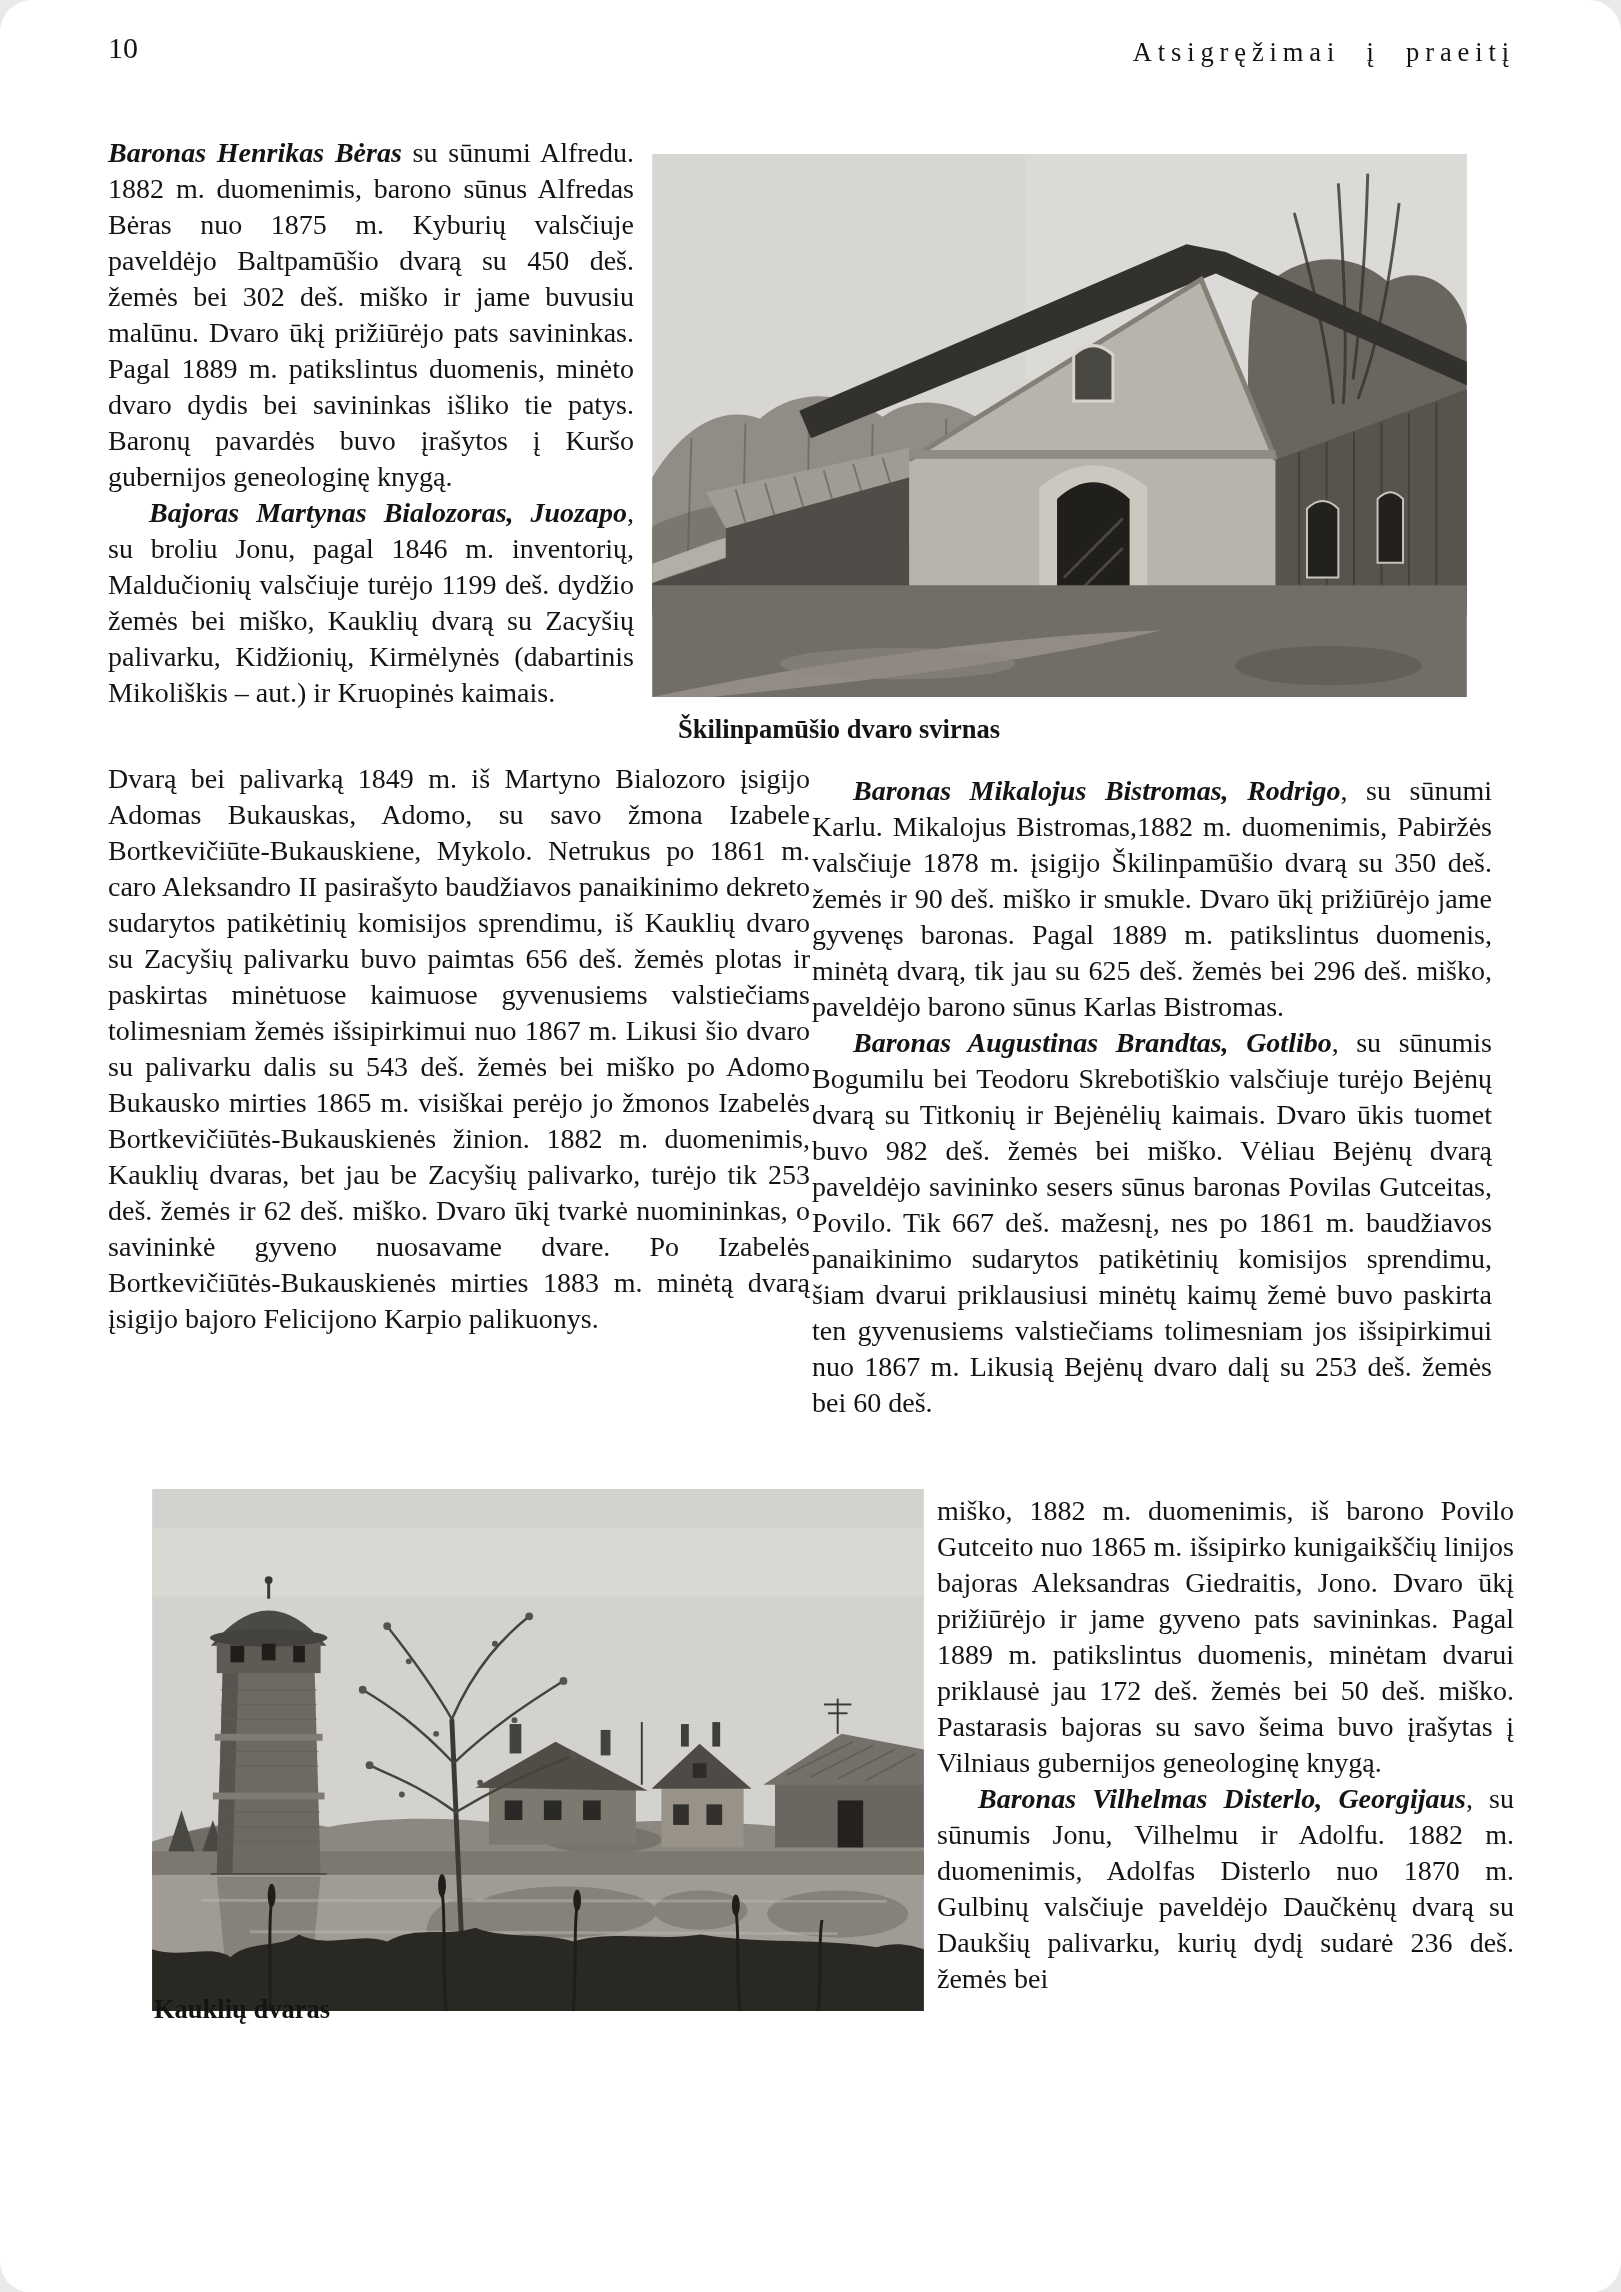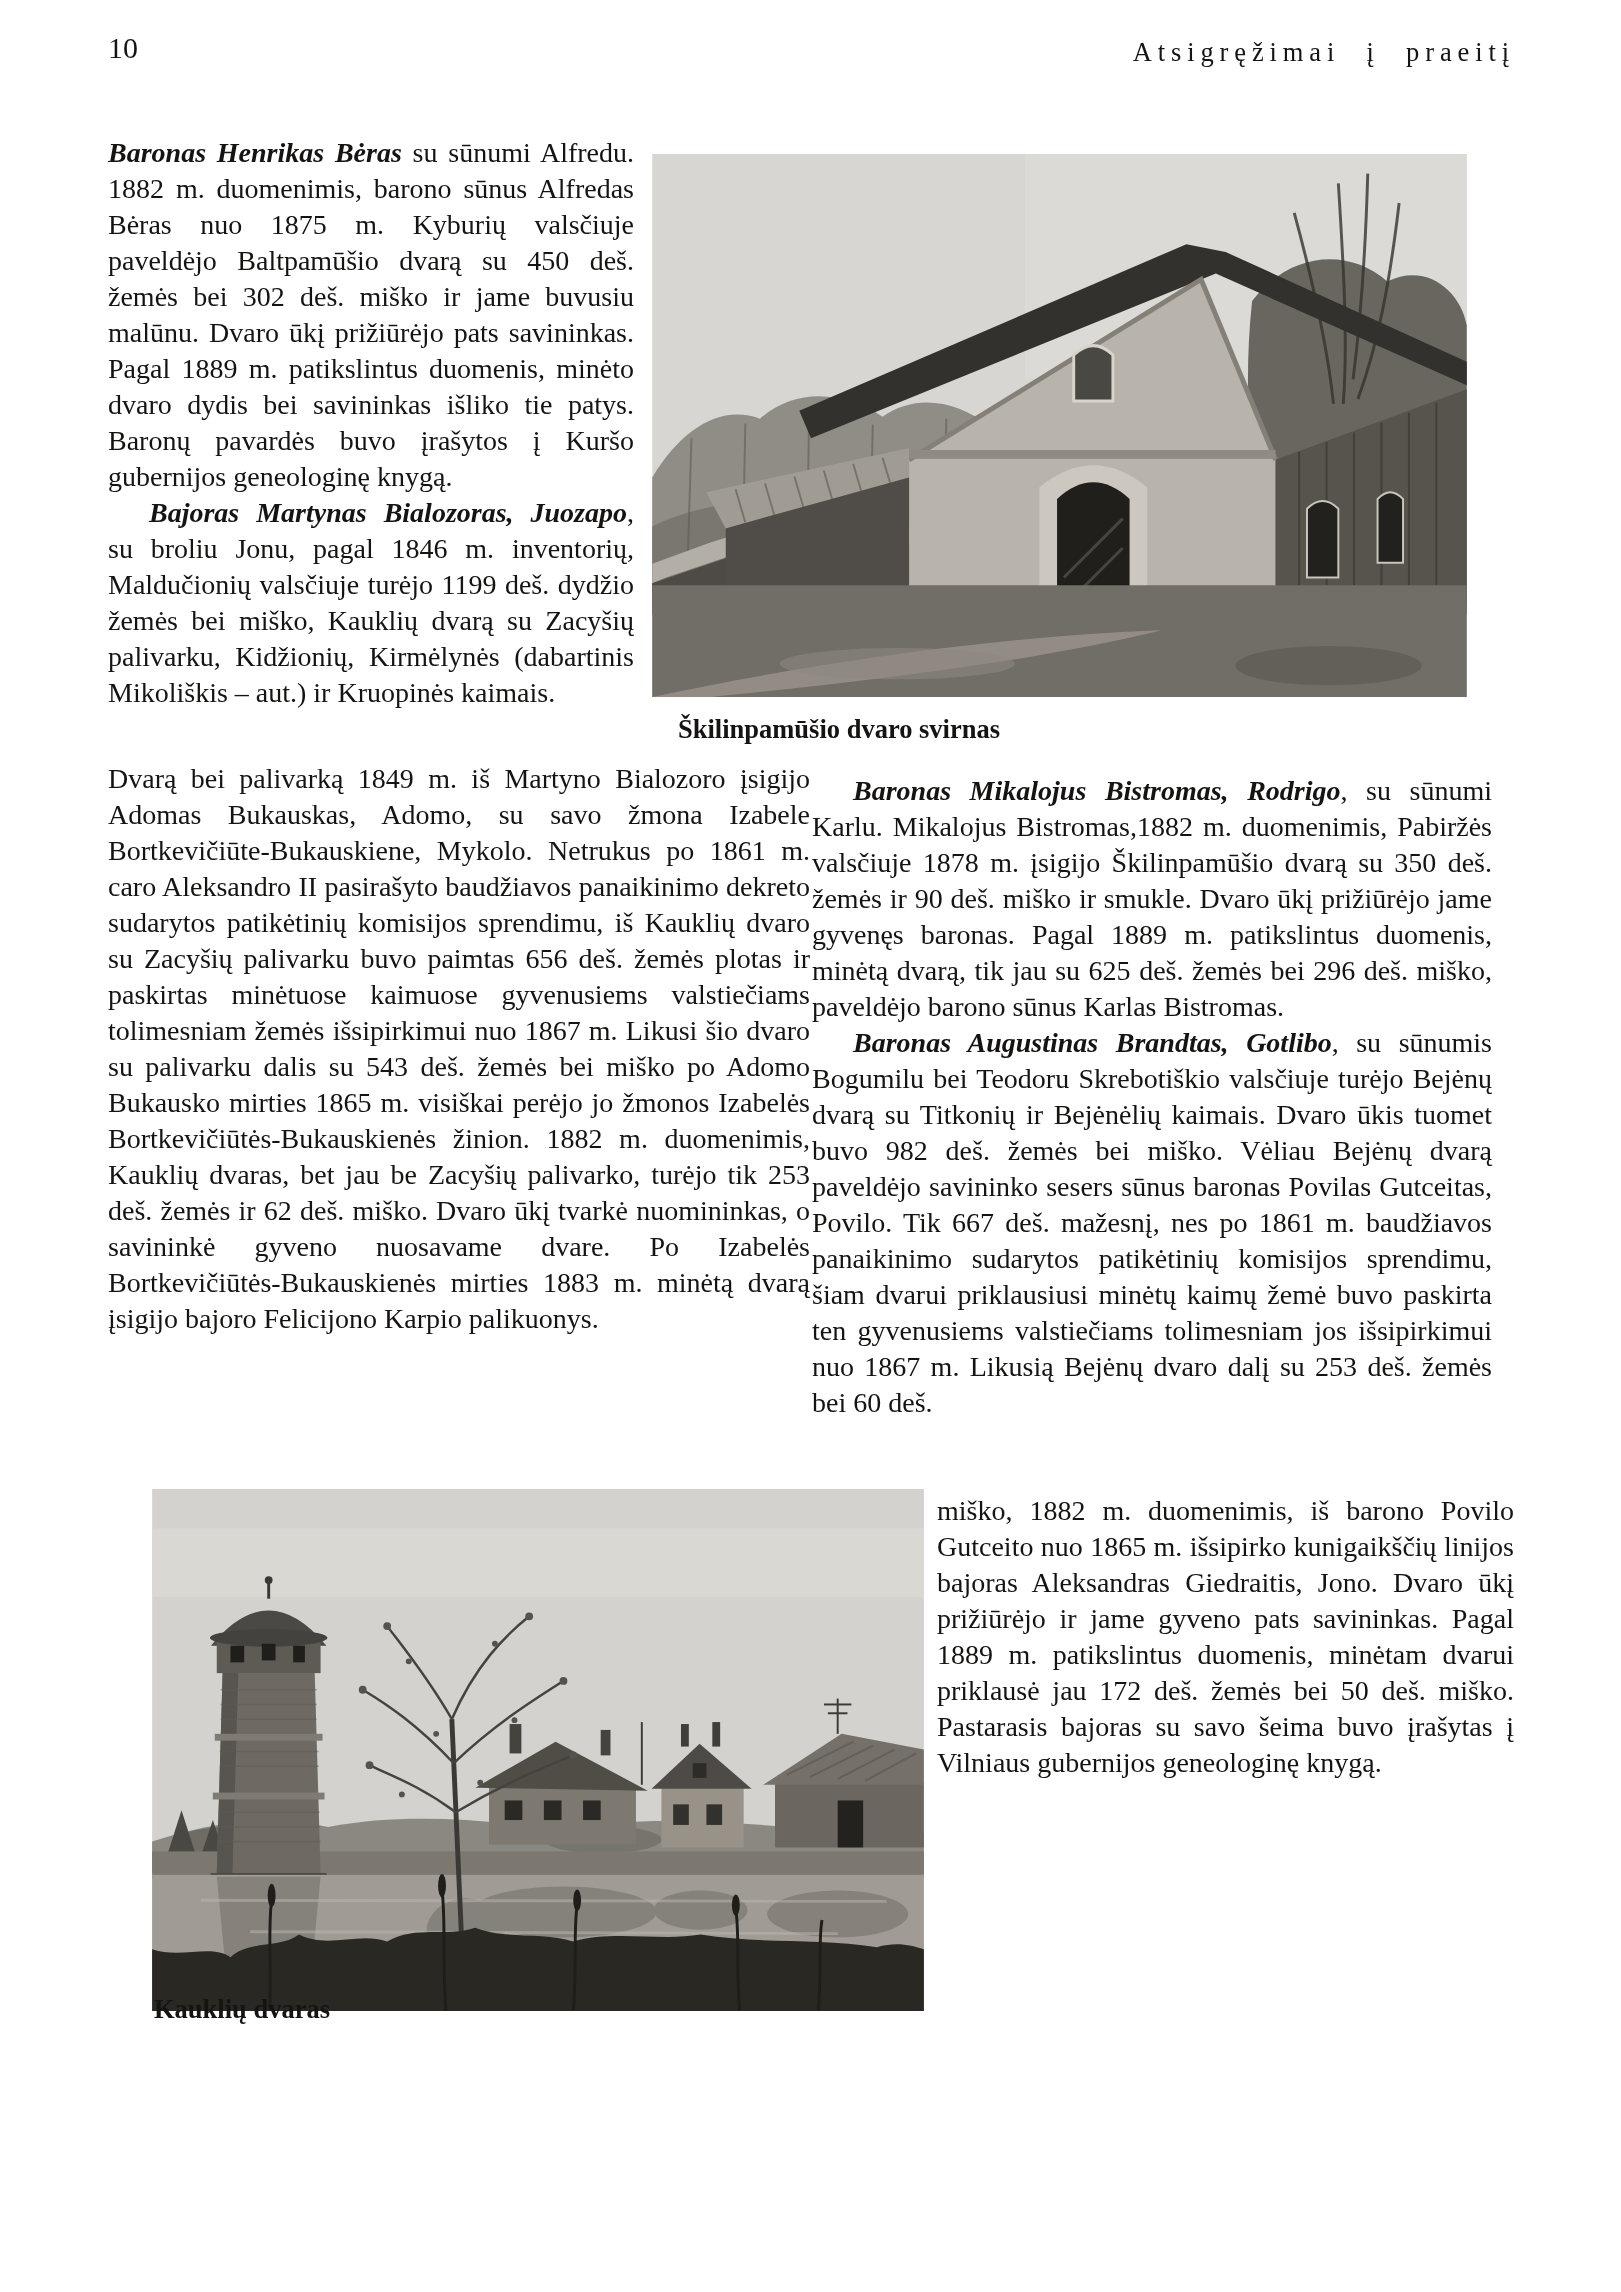--- a/index.html
+++ b/index.html
@@ -1,20 +1,21 @@
 <!DOCTYPE html>
 <html lang="lt"><head>
 <meta charset="utf-8">
 <style>
   html,body { margin:0; padding:0; background:#e9e9e9; }
   .page {
     position:relative; width:1621px; height:2293px; margin:0 auto;
     background:#ffffff; overflow:hidden;
     font-family:"Liberation Serif","DejaVu Serif",serif;
     color:#151413;
+    border-radius:32px;
   }
   .pagenum {
     position:absolute; left:108px; top:33px;
     font-size:30px; line-height:1;
   }
   .runhead {
     position:absolute; right:106px; top:39px;
     font-size:26.5px; line-height:1;
     letter-spacing:5.9px; word-spacing:13.7px;
   }
@@ -127,20 +128,21 @@
     <p><span>Dvarą bei palivarką 1849 m. iš Martyno Bialozoro įsigijo Adomas Bukauskas, Adomo, su savo žmona Izabele Bortkevičiūte-Bukauskiene, Mykolo. Netrukus po 1861 m. caro Aleksandro II pasirašyto baudžiavos panaikinimo dekreto sudarytos patikėtinių komisijos sprendimu, iš Kauklių dvaro su Zacyšių palivarku buvo paimtas 656 deš. žemės plotas ir paskirtas minėtuose kaimuose gyvenusiems valstiečiams tolimesniam žemės išsipirkimui nuo 1867 m. Likusi šio dvaro su palivarku dalis su 543 deš. žemės bei miško po Adomo Bukausko mirties 1865 m. visiškai perėjo jo žmonos Izabelės Bortkevičiūtės-Bukauskienės žinion. 1882 m. duomenimis, Kauklių dvaras, bet jau be Zacyšių palivarko, turėjo tik 253 deš. žemės ir 62 deš. miško. Dvaro ūkį tvarkė nuomininkas, o savininkė gyveno nuosavame dvare. Po Izabelės Bortkevičiūtės-Bukauskienės mirties 1883 m. minėtą dvarą įsigijo bajoro Felicijono Karpio palikuonys.</span></p>
   </div>
 
   <div class="body-text" id="col-right">
     <p class="indent"><span class="lead">Baronas Mikalojus Bistromas, Rodrigo</span><span>, su sūnumi Karlu. Mikalojus Bistromas,1882 m. duomenimis, Pabiržės valsčiuje 1878 m. įsigijo Škilinpamūšio dvarą su 350 deš. žemės ir 90 deš. miško ir smukle. Dvaro ūkį prižiūrėjo jame gyvenęs baronas. Pagal 1889 m. patikslintus duomenis, minėtą dvarą, tik jau su 625 deš. žemės bei 296 deš. miško, paveldėjo barono sūnus Karlas Bistromas.</span></p>
     <p class="indent"><span class="lead">Baronas Augustinas Brandtas, Gotlibo</span><span>, su sūnumis Bogumilu bei Teodoru Skrebotiškio valsčiuje turėjo Bejėnų dvarą su Titkonių ir Bejėnėlių kaimais. Dvaro ūkis tuomet buvo 982 deš. žemės bei miško. Vėliau Bejėnų dvarą paveldėjo savininko sesers sūnus baronas Povilas Gutceitas, Povilo. Tik 667 deš. mažesnį, nes po 1861 m. baudžiavos panaikinimo sudarytos patikėtinių komisijos sprendimu, šiam dvarui priklausiusi minėtų kaimų žemė buvo paskirta ten gyvenusiems valstiečiams tolimesniam jos išsipirkimui nuo 1867 m. Likusią Bejėnų dvaro dalį su 253 deš. žemės bei 60 deš.</span></p>
   </div>
 
   <div class="body-text" id="col-right-narrow">
     <p><span>miško, 1882 m. duomenimis, iš barono Povilo Gutceito nuo 1865 m. išsipirko kunigaikščių linijos bajoras Aleksandras Giedraitis, Jono. Dvaro ūkį prižiūrėjo ir jame gyveno pats savininkas. Pagal 1889 m. patikslintus duomenis, minėtam dvarui priklausė jau 172 deš. žemės bei 50 deš. miško. Pastarasis bajoras su savo šeima buvo įrašytas į Vilniaus gubernijos geneologinę knygą.</span></p>
+    <p class="indent"><span class="lead">Baronas Vilhelmas Disterlo, Georgijaus</span><span>, su sūnumis Jonu, Vilhelmu ir Adolfu. 1882 m. duomenimis, Adolfas Disterlo nuo 1870 m. Gulbinų valsčiuje paveldėjo Daučkėnų dvarą su Daukšių palivarku, kurių dydį sudarė 236 deš. žemės bei</span></p>
   </div>
 
   <svg id="photo-bottom" class="photo" viewBox="0 0 788 533" role="img">
     <g>
       <rect x="0" y="0" width="788" height="533" fill="#d3d2ce"></rect>
       <rect x="0" y="40" width="788" height="70" fill="#dbdad6" opacity="0.7"></rect>
     </g>
     <g>
       <path d="M0,360 C60,340 120,332 180,345 C260,330 340,338 420,348 C500,332 600,340 700,350 C740,345 770,348 788,352 L788,392 L0,392 Z" fill="#8b8881"></path>
       <ellipse cx="90" cy="362" rx="70" ry="18" fill="#6f6c65"></ellipse>

